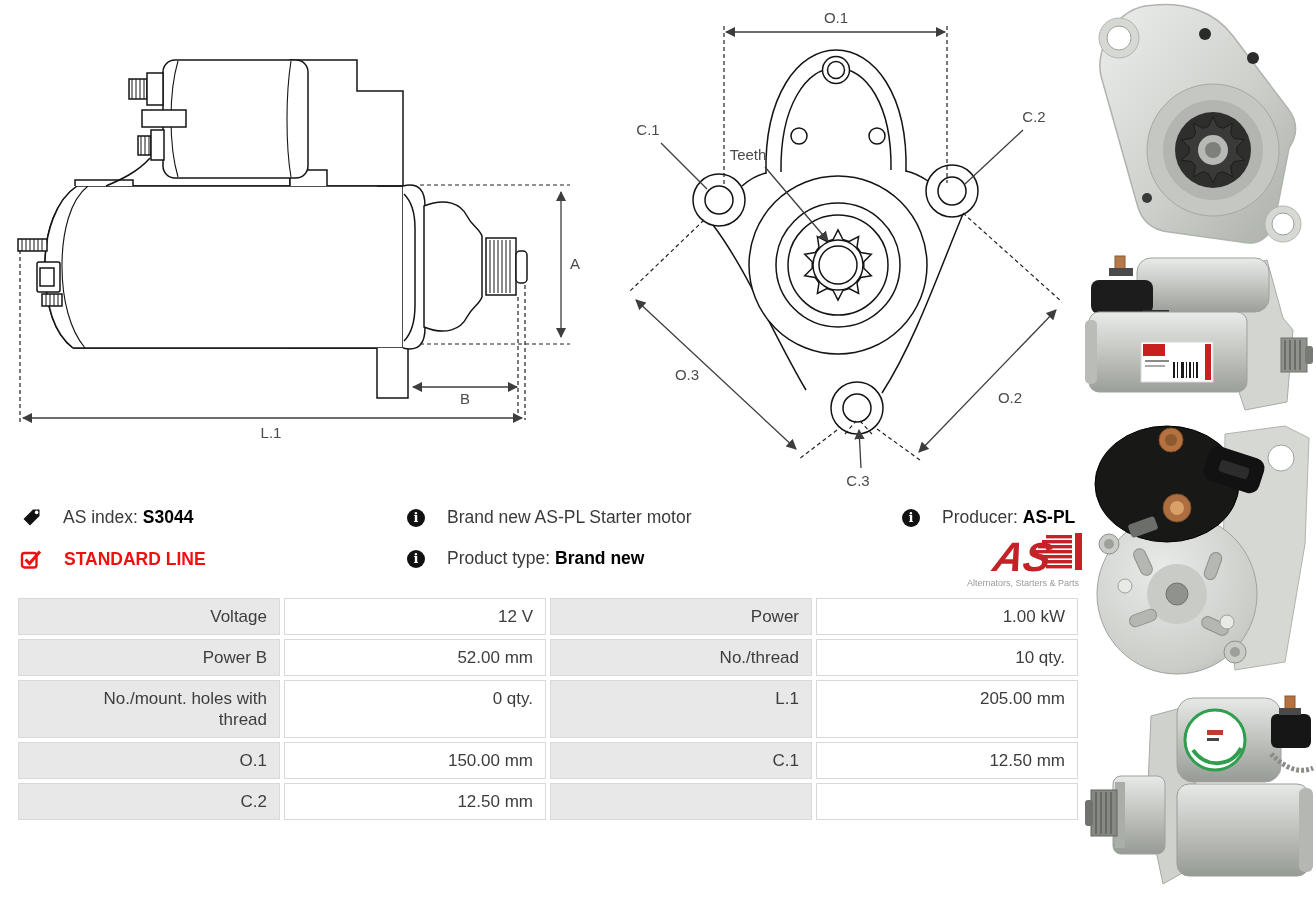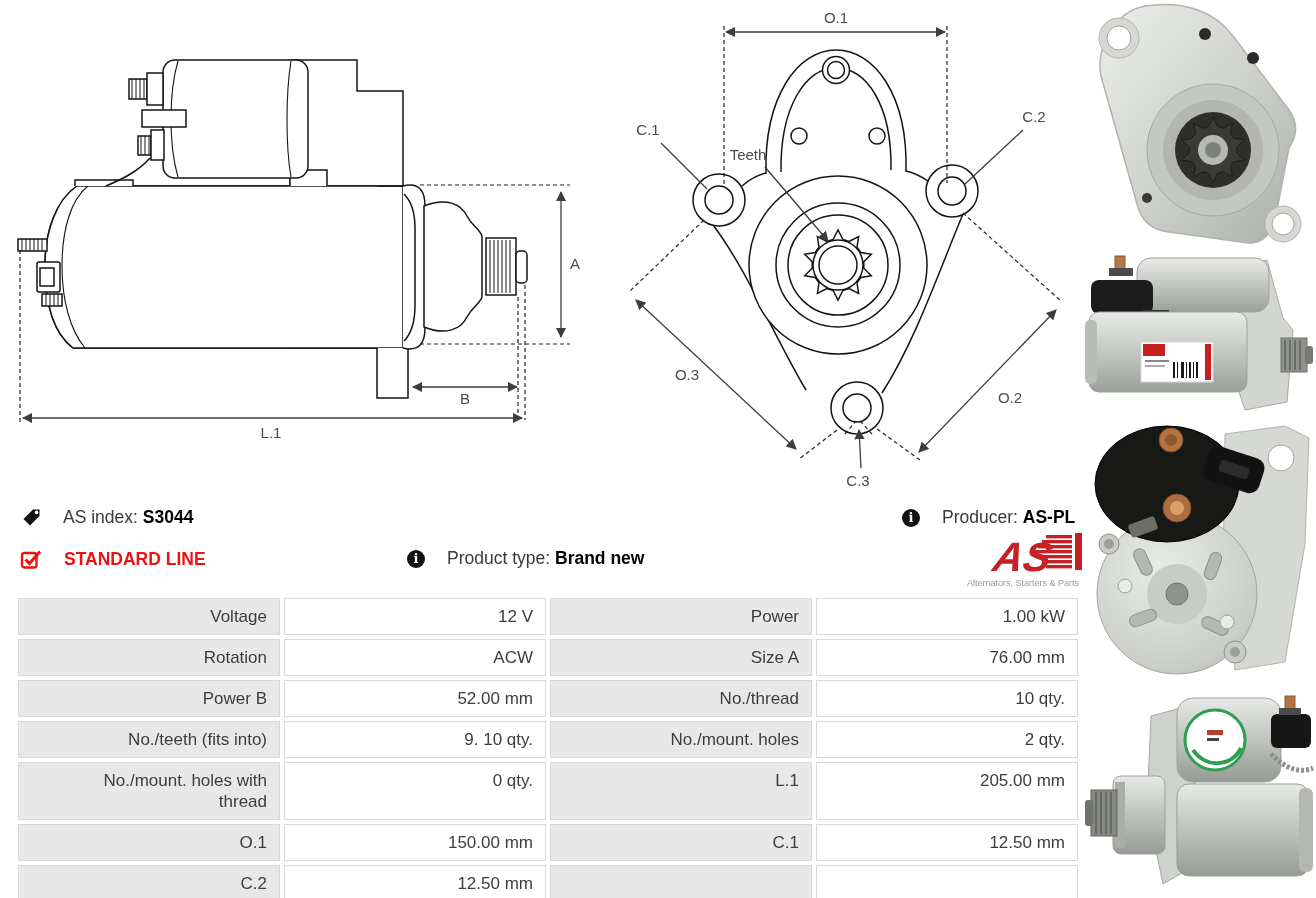--- a/index.html
+++ b/index.html
@@ -175,20 +175,24 @@
 
   <div class="info-item" style="left:22px;top:507px;">
     <svg class="icon-svg" width="19" height="19" viewBox="0 0 19 19">
       <path d="M1.5,11 L11,1.5 H17.5 V8 L8,17.5 Z" fill="#111"></path>
       <circle cx="14.6" cy="4.4" r="1.8" fill="#fff"></circle>
     </svg>
     <span class="txt"><span>AS index:</span>
       <b>S3044</b></span>
   </div>
 
+  <div class="info-item" style="left:407px;top:507px;">
+    <span class="info-icon"></span>
+    <span class="txt">Brand new AS-PL Starter motor</span>
+  </div>
 
   <div class="info-item" style="left:902px;top:507px;">
     <span class="info-icon"></span>
     <span class="txt"><span>Producer:</span>
       <b>AS-PL</b></span>
   </div>
 
   <div class="info-item badge-red" style="left:20px;top:548px;color:#ee1111;">
     <svg class="icon-svg" width="22" height="22" viewBox="0 0 22 22">
       <rect x="2" y="5" width="14.5" height="14.5" rx="2.5" fill="none" stroke="#ee1111" stroke-width="2.4"></rect>
@@ -222,36 +226,24 @@
 
   <table class="spec-table">
     <tbody>
         <tr>
           <th><span class="cell-text">Voltage</span></th>
           <td><span class="cell-text">12 V</span></td>
           <th><span class="cell-text">Power</span></th>
           <td><span class="cell-text">1.00 kW</span></td>
         </tr>
         <tr>
-          <th><span class="cell-text">Rotation</span></th>
-          <td><span class="cell-text">ACW</span></td>
-          <th><span class="cell-text">Size A</span></th>
-          <td><span class="cell-text">76.00 mm</span></td>
-        </tr>
-        <tr>
           <th><span class="cell-text">Power B</span></th>
           <td><span class="cell-text">52.00 mm</span></td>
           <th><span class="cell-text">No./thread</span></th>
           <td><span class="cell-text">10 qty.</span></td>
-        </tr>
-        <tr>
-          <th><span class="cell-text">No./teeth (fits into)</span></th>
-          <td><span class="cell-text">9. 10 qty.</span></td>
-          <th><span class="cell-text">No./mount. holes</span></th>
-          <td><span class="cell-text">2 qty.</span></td>
         </tr>
         <tr>
           <th><span class="cell-text">No./mount. holes with thread</span></th>
           <td><span class="cell-text">0 qty.</span></td>
           <th><span class="cell-text">L.1</span></th>
           <td><span class="cell-text">205.00 mm</span></td>
         </tr>
         <tr>
           <th><span class="cell-text">O.1</span></th>
           <td><span class="cell-text">150.00 mm</span></td>

